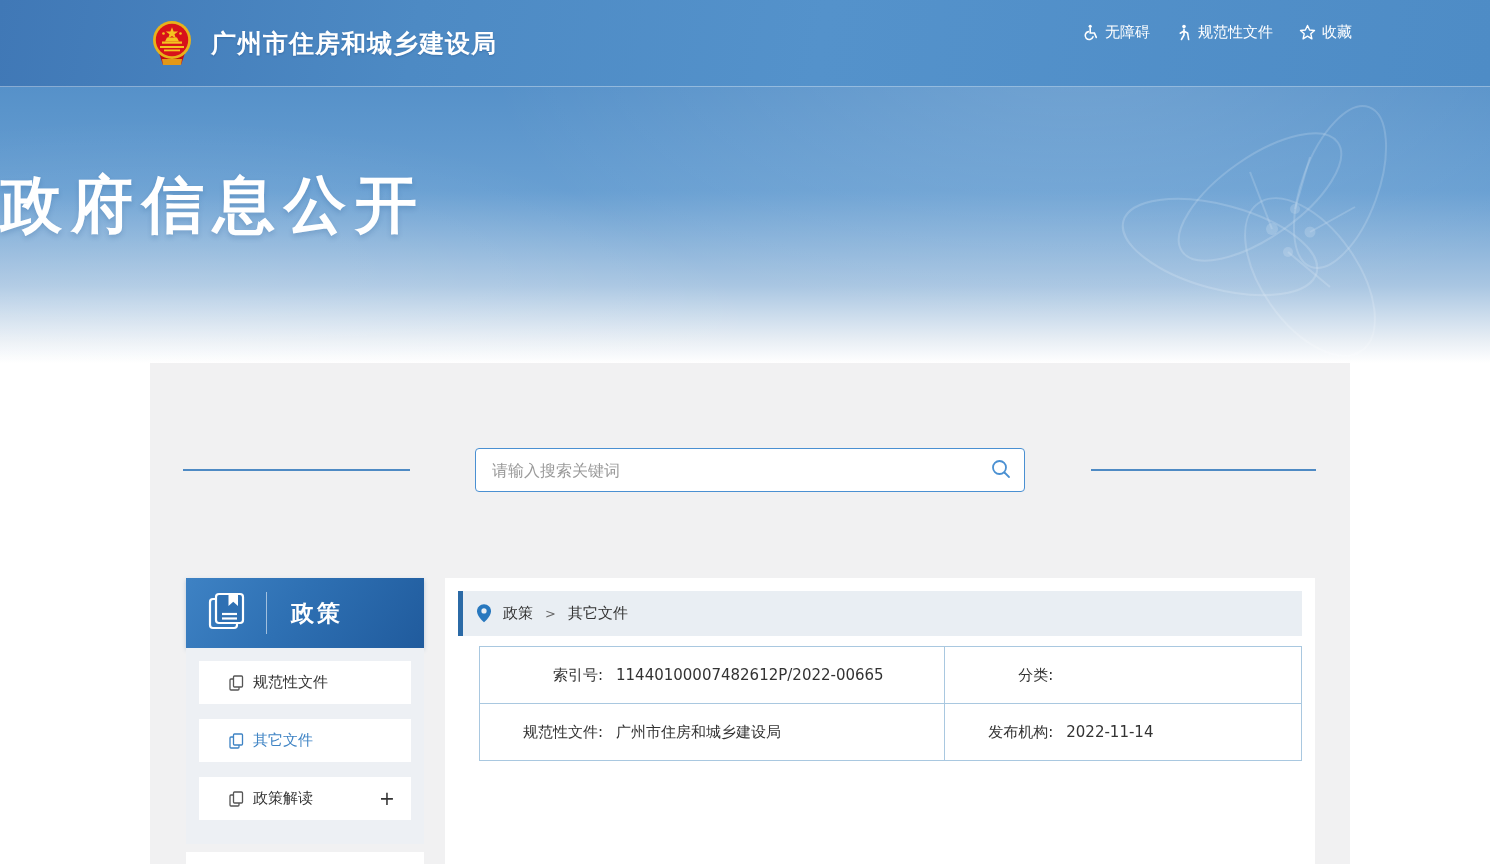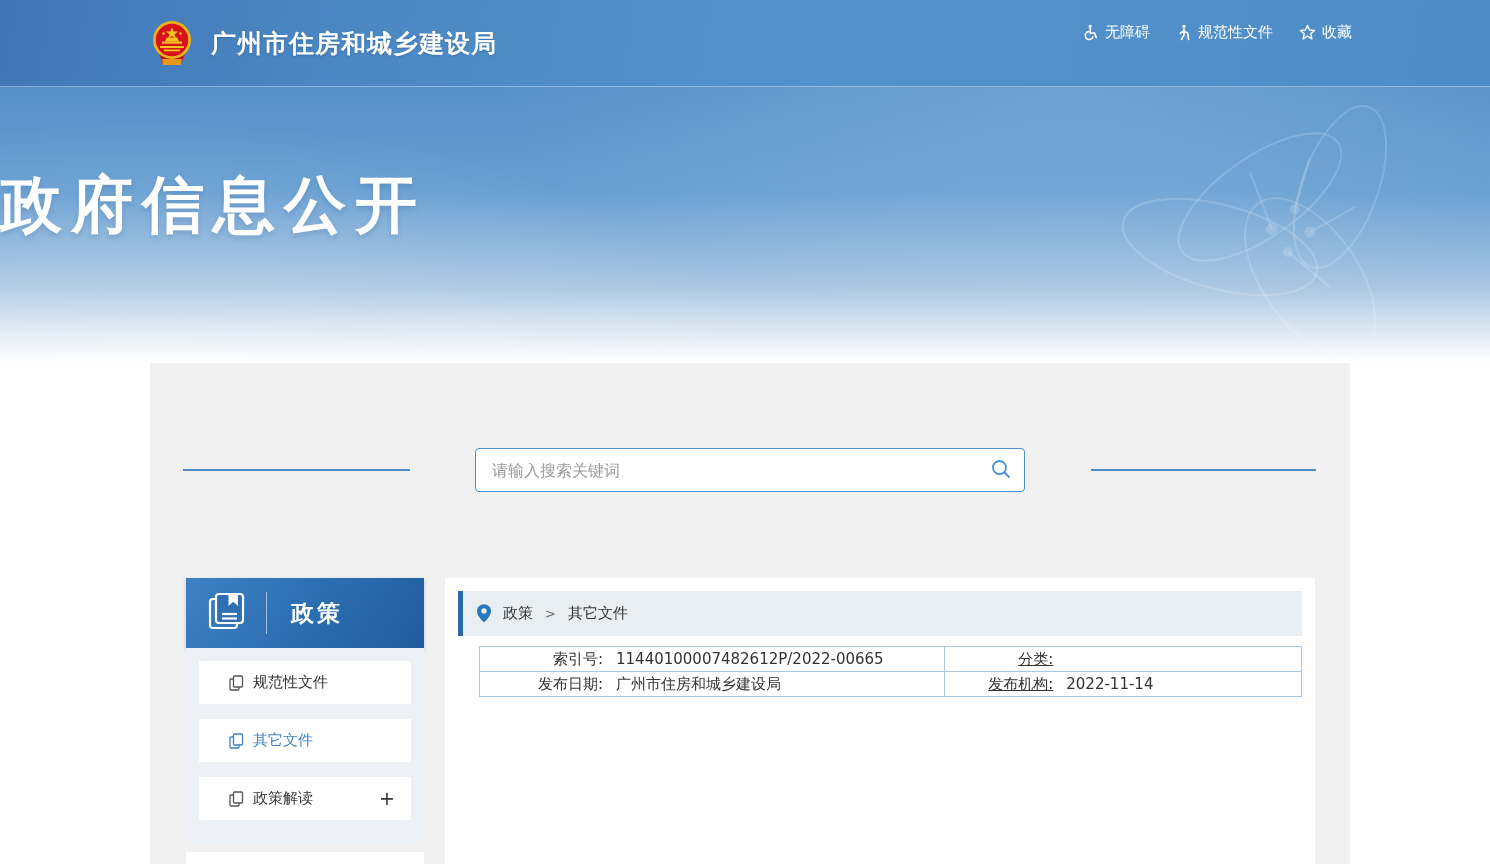--- a/index.html
+++ b/index.html
@@ -74,26 +74,26 @@
   .panel { position:absolute; left:295px; top:215px; width:870px; height:286px;
     background:#fff; padding:13px; }
   .breadcrumb { height:45px; background:#e9eef3; border-left:5px solid #2b6aa6;
     display:flex; align-items:center; padding-left:14px; font-size:15px; color:#333; }
   .breadcrumb .pin { margin-right:12px; display:flex; }
   .crumb-link { color:#333; text-decoration:none; cursor:pointer; }
   .crumb-sep { margin:0 12px; color:#666; font-size:13px; }
   .crumb-current { color:#333; }
 
   .info-table { margin:10px 0 0 21px; width:823px; border-collapse:collapse; table-layout:fixed; }
-  .info-table td { border:1px solid #a9c8e0; height:25px; font-size:15px; color:#333;
+  .info-table td { border:1px solid #a9c8e0; height:57px; font-size:15px; color:#333;
     padding-left:8px; vertical-align:middle; background:#fff; }
   .info-table .c1 { width:56.6%; }
   .lbl { display:inline-block; text-align:right; margin-right:13px; color:#333; }
   td .lbl { width:115px; }
-  td.c2 .lbl { width:100px;text-decoration:underline; }
+  td.c2 .lbl { width:100px; }
   .val { color:#333; }
 </style>
 </head>
 <body>
 
 <div class="page">
 
   <header class="topbar">
     <div class="brand">
       <span class="emblem">
@@ -249,21 +249,21 @@
             <tr>
           <td class="c1">
             <span class="lbl">索引号:</span><span class="val">11440100007482612P/2022-00665</span>
           </td>
           <td class="c2">
             <span class="lbl">分类:</span><span class="val"></span>
           </td>
         </tr>
         <tr>
           <td class="c1">
-            <span class="lbl">发布日期:</span><span class="val">广州市住房和城乡建设局</span>
+            <span class="lbl">规范性文件:</span><span class="val">广州市住房和城乡建设局</span>
           </td>
           <td class="c2">
             <span class="lbl">发布机构:</span><span class="val">2022-11-14</span>
           </td>
         </tr>
       </tbody>
         </table>
     </main>
   </div>
 </div>

